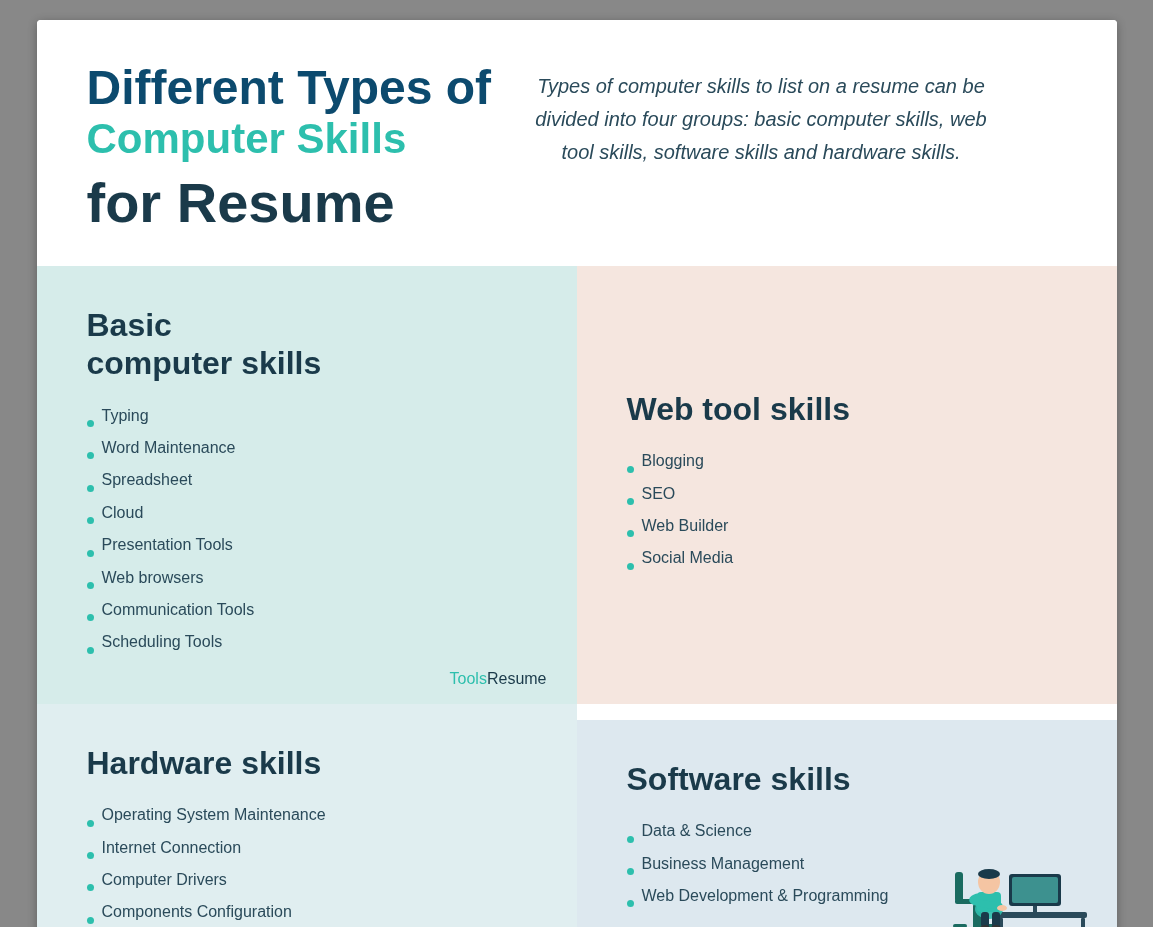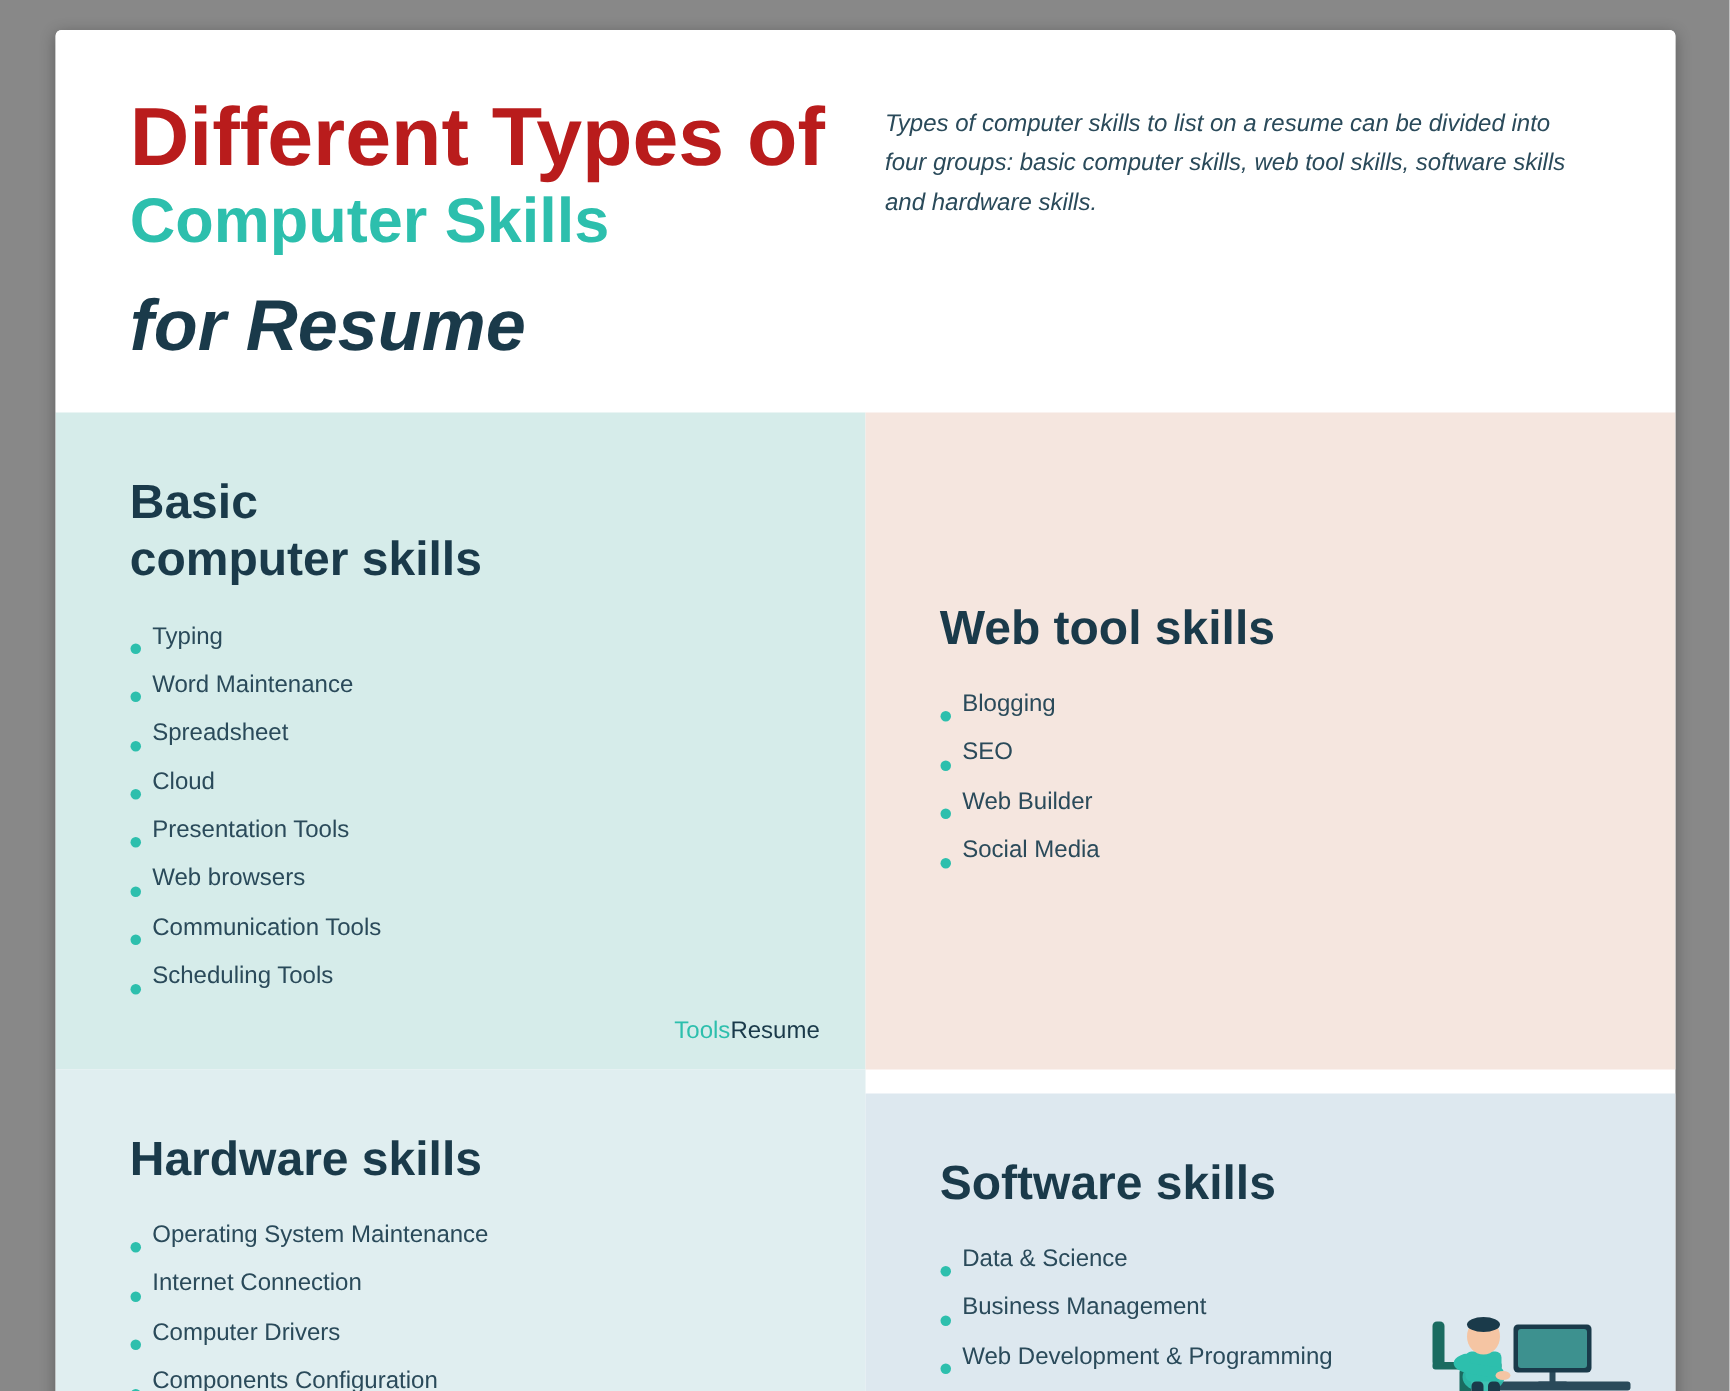--- a/index.html
+++ b/index.html
@@ -25,49 +25,49 @@
       padding: 40px 50px 30px 50px;
       display: flex;
       align-items: flex-start;
       gap: 40px;
       background: #fff;
     }
     .header-left {
       flex: 0 0 auto;
     }
     .title-main {
-      font-size: 55px;
+      font-size: 48px;
       font-weight: 800;
-      color: #b91c1c;
+      color: #0c4a6e;
       line-height: 1.15;
     }
     .title-highlight {
       font-size: 42px;
       font-weight: 800;
       color: #2dbfad;
       line-height: 1.15;
     }
     .title-sub {
-      font-size: 48px;
+      font-size: 56px;
       font-weight: 800;
       color: #1a3a4a;
       line-height: 1.15;
-      margin-top: 18px;
-      font-style: italic;
+      margin-top: 8px;
     }
     .header-right {
       flex: 1;
       padding-top: 10px;
     }
     .header-desc {
-      font-size: 16px;
+      font-size: 20px;
       font-style: italic;
       color: #2a4a5a;
       line-height: 1.65;
       max-width: 460px;
+      text-align: center;
     }
     .grid {
       display: grid;
       grid-template-columns: 1fr 1fr;
       grid-template-rows: auto auto;
     }
     .quadrant {
       padding: 40px 50px;
       position: relative;
     }

